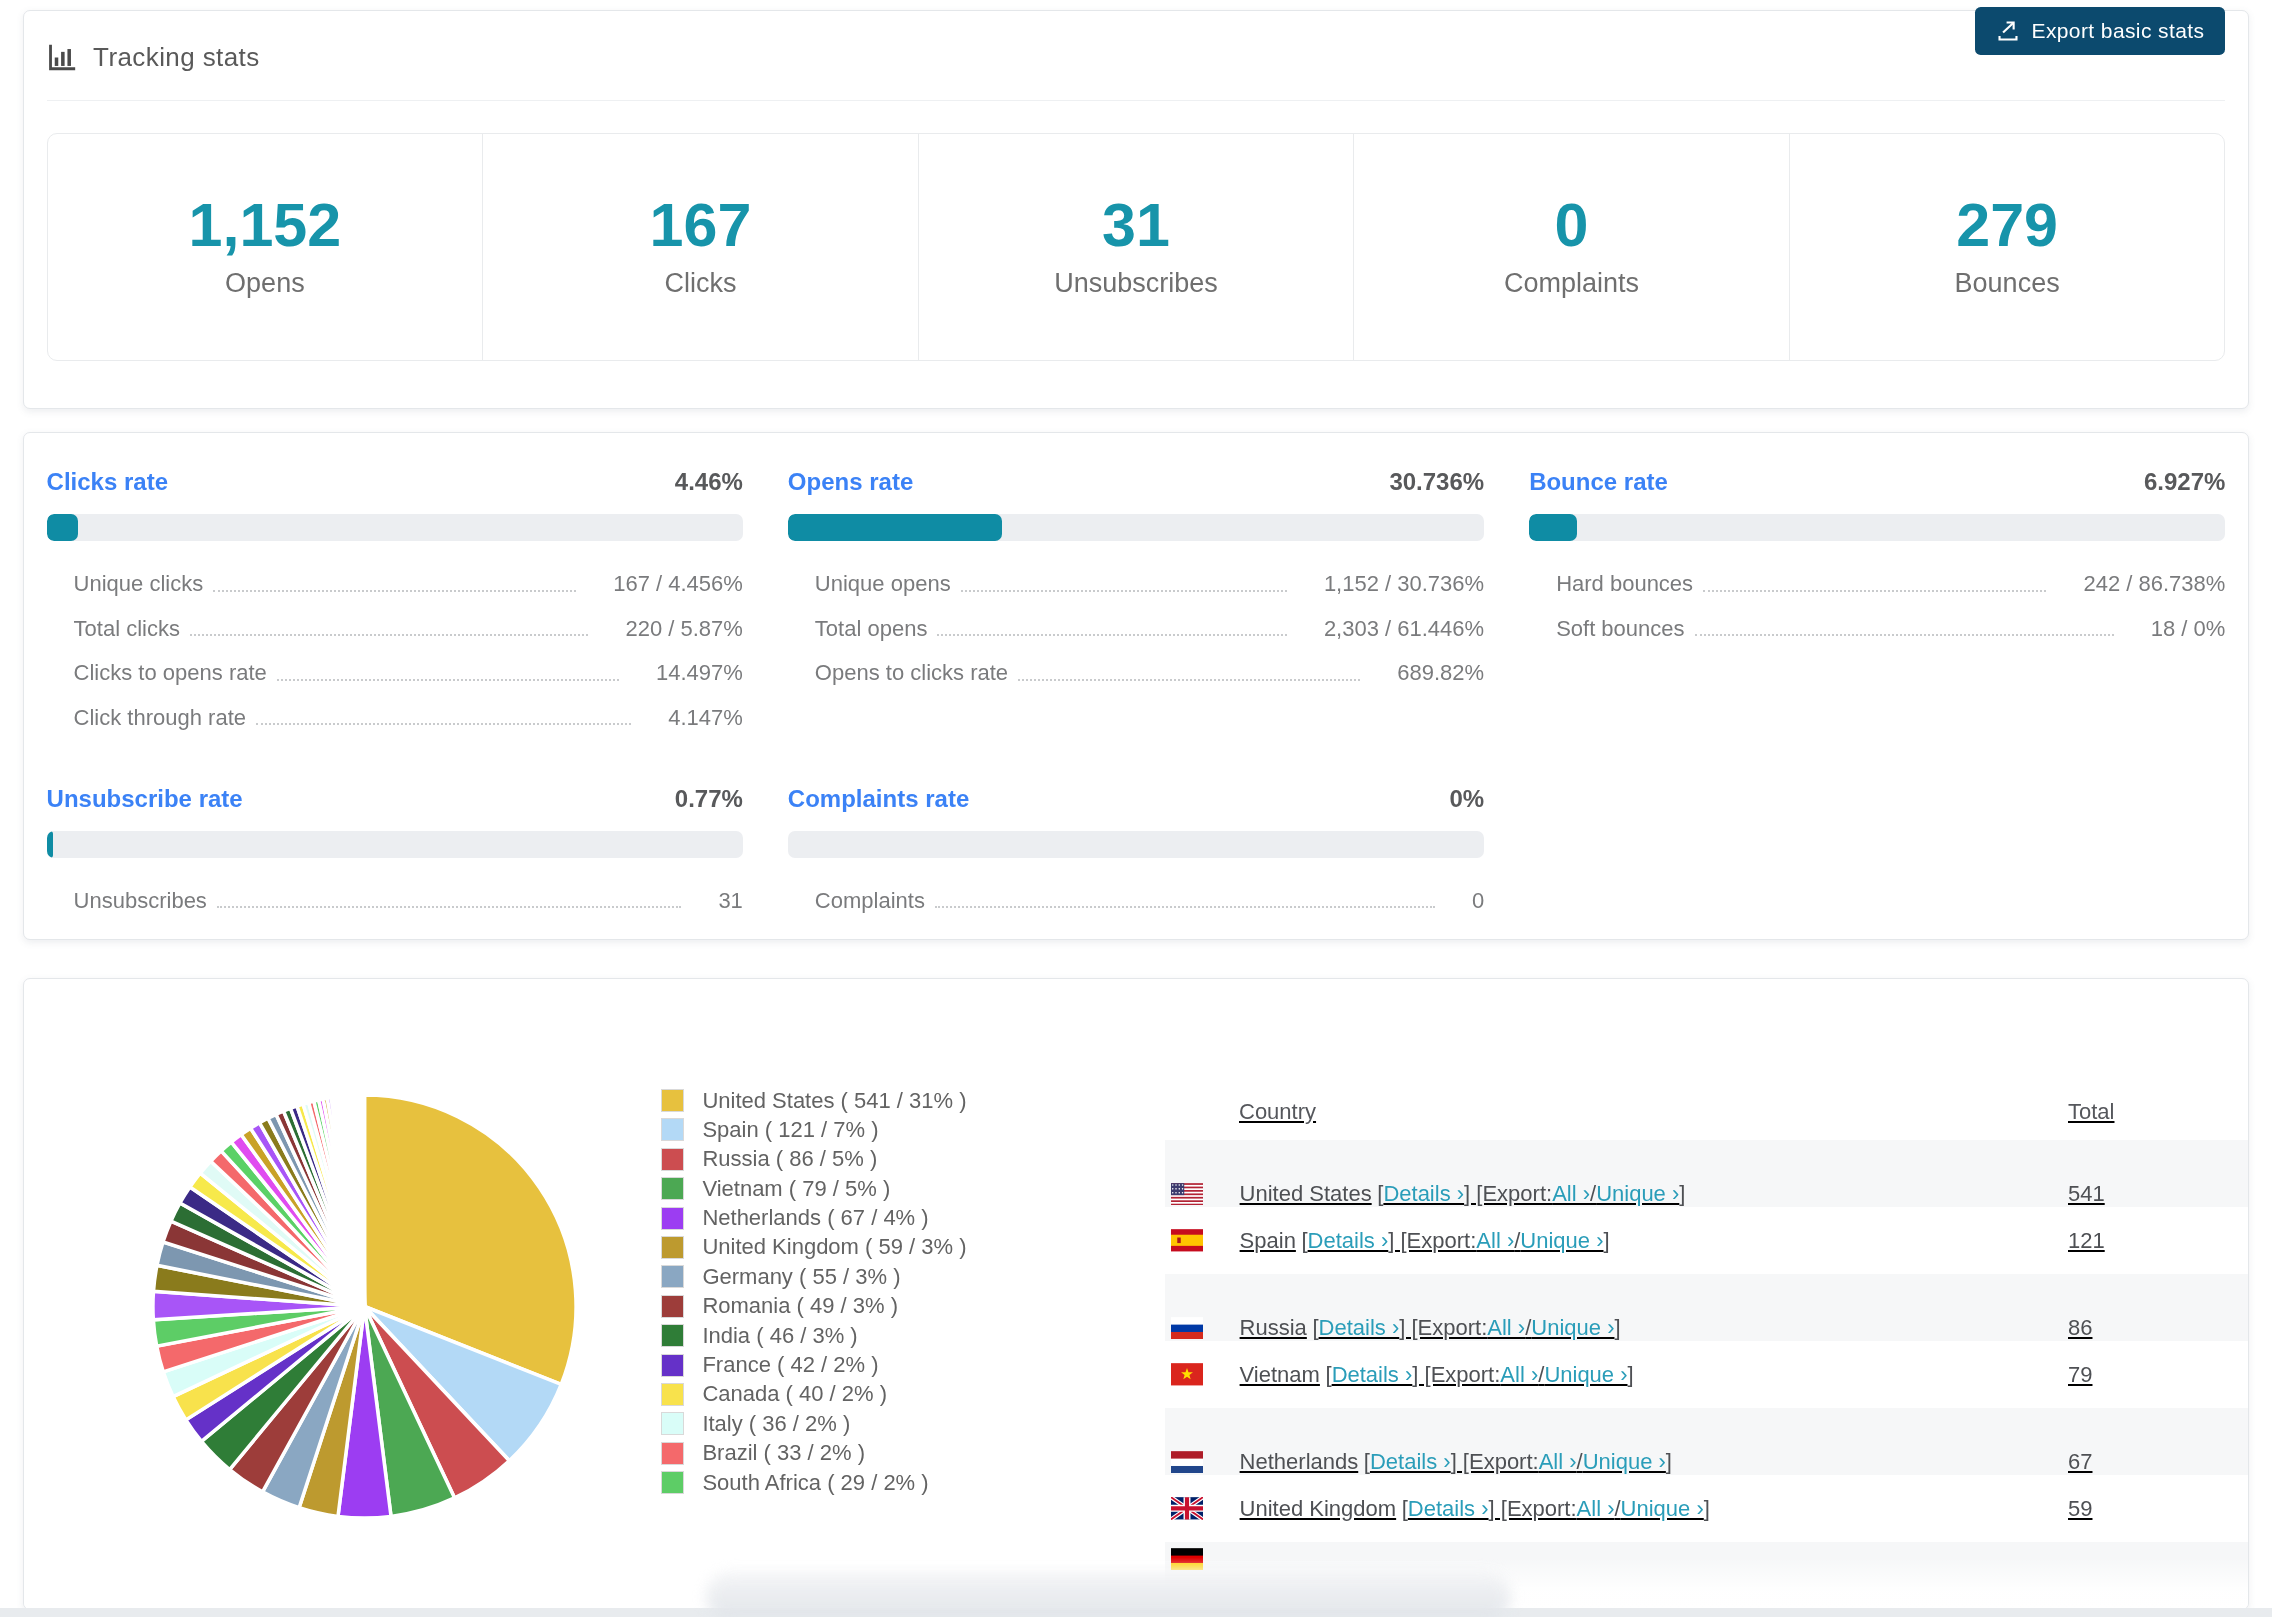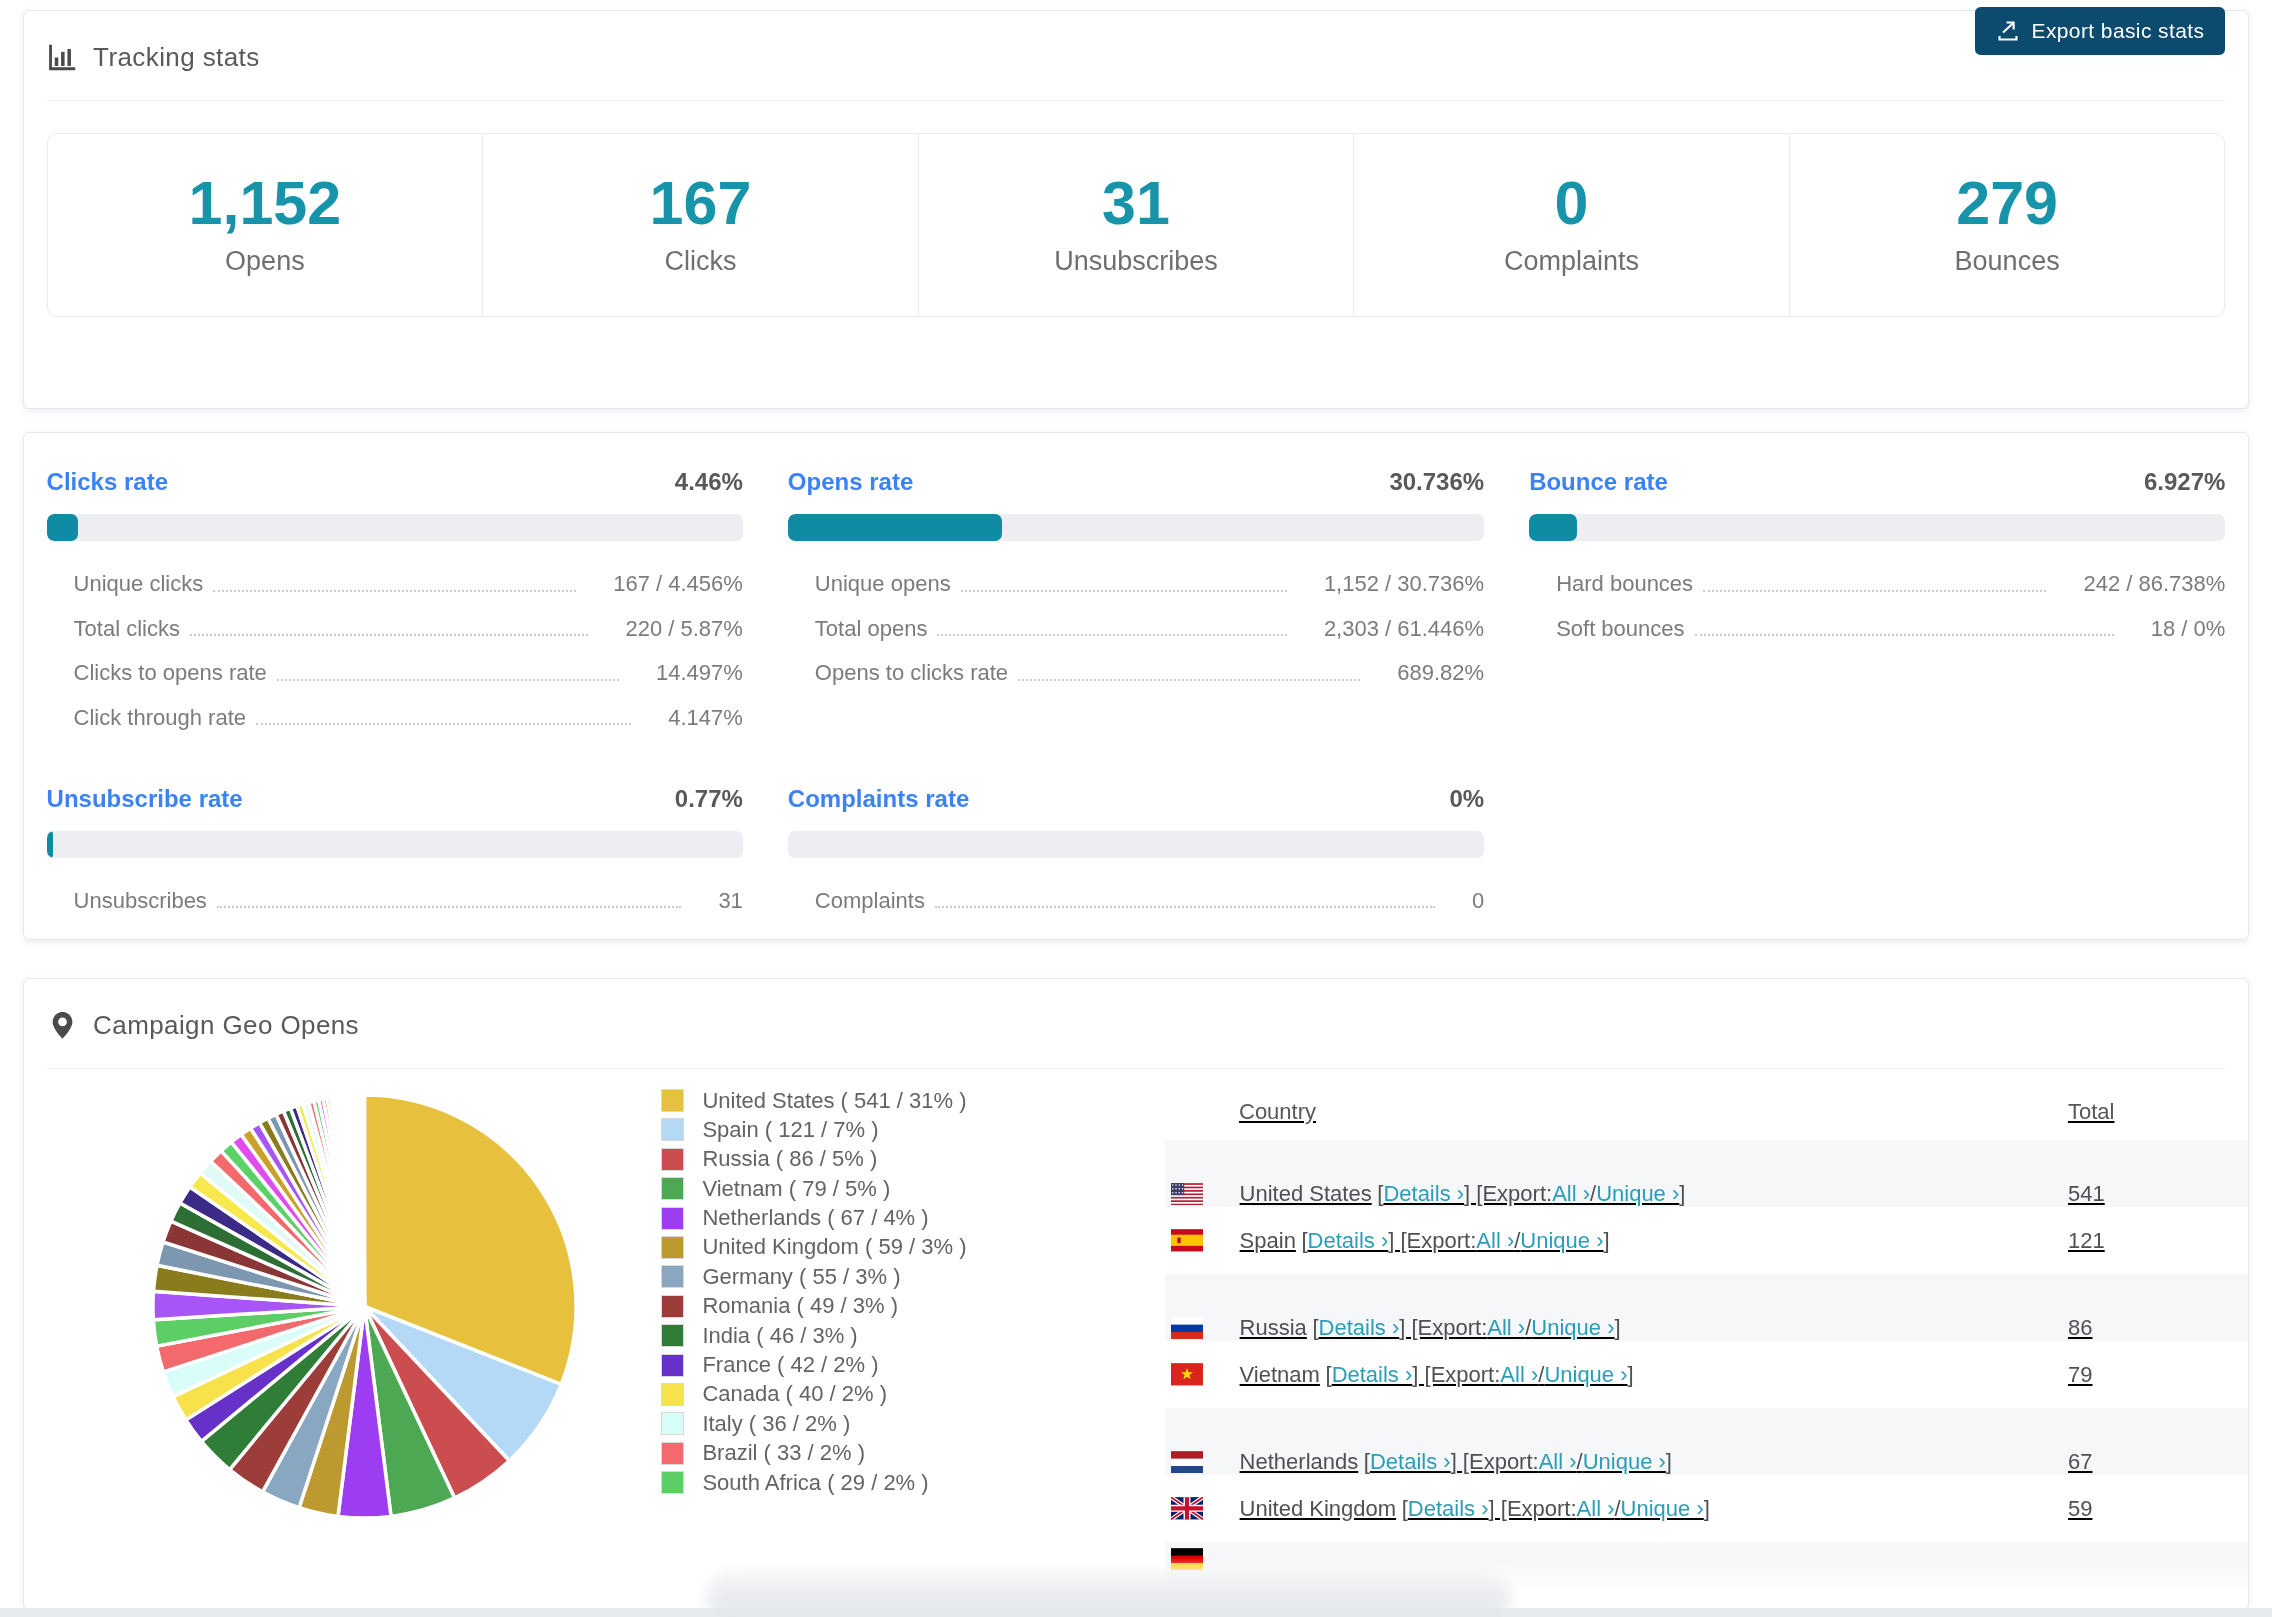--- a/index.html
+++ b/index.html
@@ -18,21 +18,21 @@
   .head-icon { width:31px; height:31px; flex:0 0 auto; color:#4a4a4a; }
 
   
   .export-btn { position:absolute; right:0; top:-4.2px; height:48px; padding:0 21px;
                 background:#0c4a6e; color:#fff; font-size:21px; border:none; border-radius:5.6px;
                 display:flex; align-items:center; gap:11.3px; cursor:pointer;
                 font-family:inherit; letter-spacing:0.4px; }
   .export-btn svg { width:24px; height:24px; }
 
   
-  .stats-row { margin:32px 22.6px 0; height:184px; border:1.4px solid #e9ebed; border-radius:10px;
+  .stats-row { margin:32px 22.6px 0; height:228px; border:1.4px solid #e9ebed; border-radius:10px;
                display:flex; background:#fff; }
   .stat-cell { flex:1 1 0; display:flex; flex-direction:column; align-items:center;
                justify-content:center; gap:11.3px; }
   .stat-cell + .stat-cell { border-left:1.4px solid #e9ebed; }
   .stat-value { font-size:61px; font-weight:bold; color:#1794aa; line-height:1; }
   .stat-label { font-size:27px; color:#6f6f6f; }
 
   
   .rates-grid { padding:35px 22.6px 0; display:grid; grid-template-columns:repeat(3,1fr);
                 column-gap:45px; row-gap:54px; }
@@ -232,28 +232,20 @@
     <span class="lbl">Complaints</span>
     <span class="rate-leader"></span>
     <span class="val">0</span>
   </div>
         </div>
   </div>
     </div>
 </section>
 
 <section class="panel panel-3">
-  <div class="panel-head">
-    <span class="head-icon">
-      <svg viewBox="0 0 44 44" fill="currentColor">
-        <path d="M22 3 C14 3 8 9.3 8 17.2 C8 27 22 41 22 41 C22 41 36 27 36 17.2 C36 9.3 30 3 22 3 Z M22 23 a6.2 6.2 0 1 1 0-12.4 a6.2 6.2 0 0 1 0 12.4 Z"></path>
-      </svg>
-    </span>
-    <h2 class="panel-title">Campaign Geo Opens</h2>
-  </div>
 
   <div class="pie-wrap">
     <svg id="pieSvg" viewBox="0 0 648 648" width="457" height="457">
         <path d="M 324,324 L 324.00,24.00 A 300 300 0 0 1 602.93,434.44 Z" fill="#e7c13e" stroke="#ffffff" stroke-width="5"></path>
         <path d="M 324,324 L 602.93,434.44 A 300 300 0 0 1 529.36,542.69 Z" fill="#b3d9f6" stroke="#ffffff" stroke-width="5"></path>
         <path d="M 324,324 L 529.36,542.69 A 300 300 0 0 1 451.73,595.45 Z" fill="#cc4d50" stroke="#ffffff" stroke-width="5"></path>
         <path d="M 324,324 L 451.73,595.45 A 300 300 0 0 1 361.60,621.63 Z" fill="#4ca853" stroke="#ffffff" stroke-width="5"></path>
         <path d="M 324,324 L 361.60,621.63 A 300 300 0 0 1 286.40,621.63 Z" fill="#9c3df2" stroke="#ffffff" stroke-width="5"></path>
         <path d="M 324,324 L 286.40,621.63 A 300 300 0 0 1 231.29,609.32 Z" fill="#bd9a2f" stroke="#ffffff" stroke-width="5"></path>
         <path d="M 324,324 L 231.29,609.32 A 300 300 0 0 1 179.47,586.89 Z" fill="#8aa7c2" stroke="#ffffff" stroke-width="5"></path>

